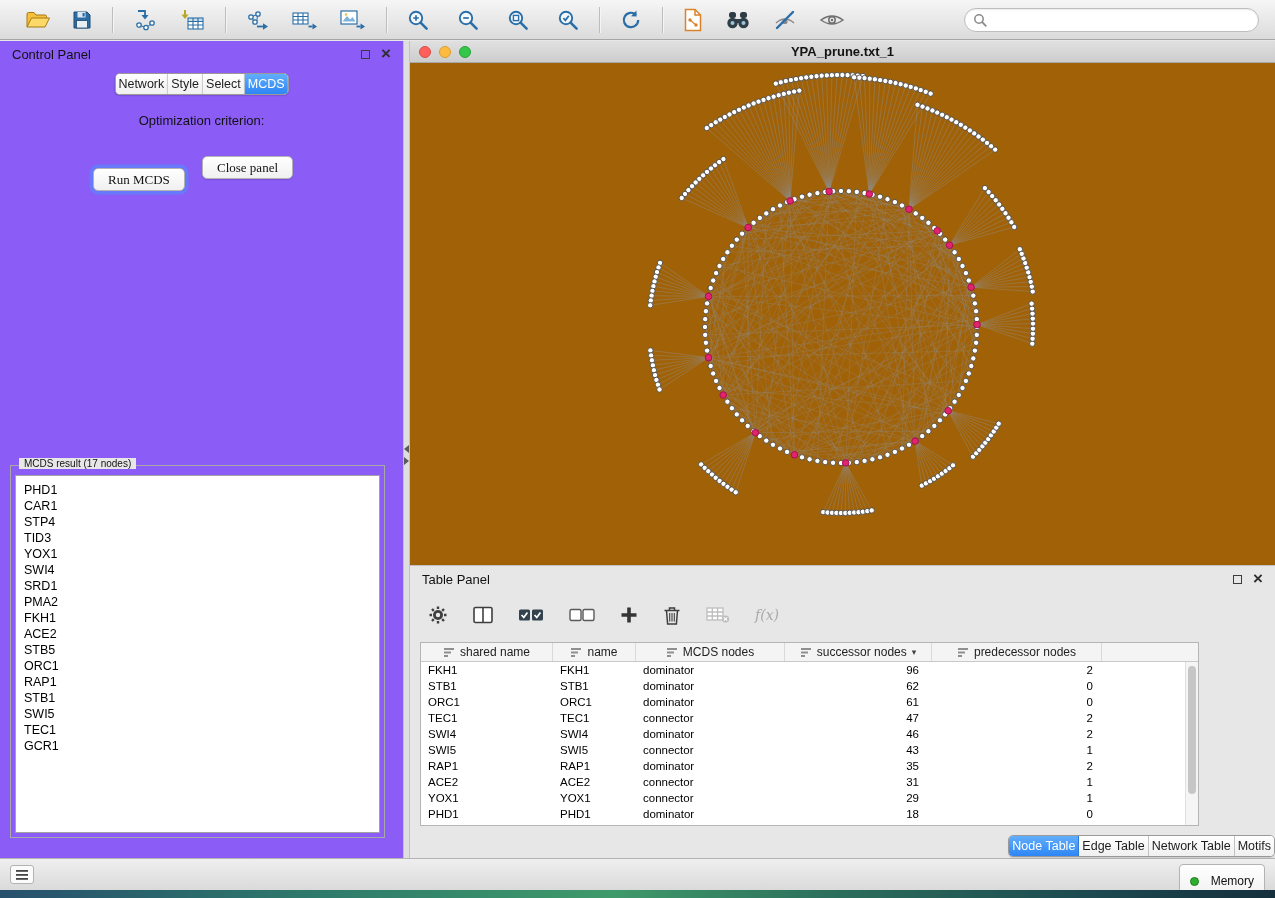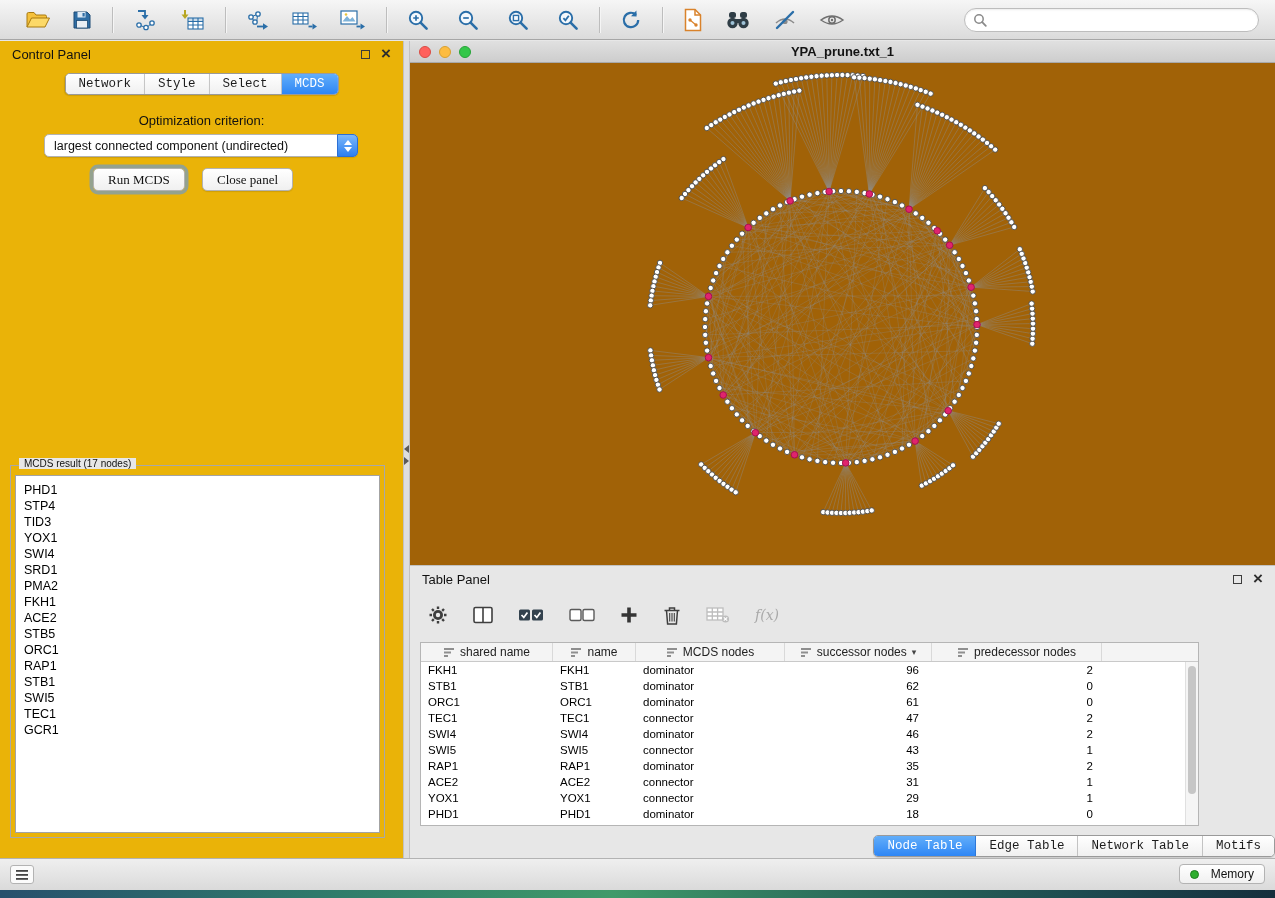--- a/index.html
+++ b/index.html
@@ -11,45 +11,45 @@
     background:linear-gradient(#f6f6f6,#dbdbdb);border-bottom:1px solid #a6a6a6;
     display:flex;align-items:center;padding:0 12px}
   .tb-group{display:flex;align-items:center;gap:14px;margin:0 10px}
   .tb-btn{background:transparent;border:none;padding:2px 4px;cursor:pointer;display:flex;align-items:center}
   .tb-sep{width:1px;height:26px;background:#bdbdbd;box-shadow:1px 0 0 #f5f5f5;margin:0 6px}
   .tb-search{margin-left:auto;margin-right:4px;width:295px;height:24px;border:1px solid #bdbdbd;border-radius:12px;
     background:#fff;display:flex;align-items:center;padding:0 8px;box-shadow:inset 0 1px 2px rgba(0,0,0,.08)}
   .tb-search input{border:none;outline:none;flex:1;font-size:13px;background:transparent;font-family:"Liberation Sans",sans-serif}
 
   
-  #control-panel{position:absolute;left:0;top:41px;width:403px;height:817px;background:#eab308}
+  #control-panel{position:absolute;left:0;top:41px;width:403px;height:817px;background:#8b5cf6}
   .panel-header{height:26px;display:flex;align-items:center;padding:0 12px;font-size:13px;color:#111}
   .panel-controls{margin-left:auto;display:flex;align-items:center;gap:11px}
   .float-ic{width:9px;height:9px;border:1.5px solid #3c3c3c;display:inline-block;cursor:pointer}
   .close-ic{font-size:17px;font-weight:bold;color:#2e2e2e;line-height:10px;cursor:pointer}
   .seg{display:inline-flex;border:1px solid #9a9a9a;border-radius:5px;overflow:hidden;background:#fdfdfd;
     box-shadow:0 1px 1px rgba(0,0,0,.12)}
-  .seg button{font-size:12.5px;padding:3px 13px;border:none;border-right:1px solid #c3c3c3;
-    background:linear-gradient(#ffffff,#f0f0f0);color:#1c1c1c;cursor:pointer;font-family:Liberation Mono, monospace}
+  .seg button{font-size:12.5px;padding:3px 3px;border:none;border-right:1px solid #c3c3c3;
+    background:linear-gradient(#ffffff,#f0f0f0);color:#1c1c1c;cursor:pointer;font-family:Liberation Sans, sans-serif}
   .seg button:last-child{border-right:none}
   .seg button.active{background:linear-gradient(#62aefa,#2e86f5);color:#fff;border-right-color:#2e78d8}
   .cp-tabs{position:absolute;top:32px;left:50%;transform:translateX(-50%)}
   .opt-label{position:absolute;top:72px;width:100%;text-align:center;font-size:13px;color:#111}
   .popup{position:absolute;left:44px;top:93px;width:314px;height:23px;background:#fff;border:1px solid #b3b3b3;
     border-radius:5px;font-size:12.5px;display:flex;align-items:center;padding-left:9px;color:#111;
     box-shadow:0 1px 1px rgba(0,0,0,.12);cursor:pointer}
   .popup-caps{position:absolute;right:-1px;top:-1px;width:21px;height:23px;border-radius:0 5px 5px 0;
     background:linear-gradient(#7cb8fa,#2d7ff0);display:flex;flex-direction:column;align-items:center;justify-content:center;gap:2px;
     border:1px solid #2b6fd4}
   .btn{height:23px;border:1px solid #b3b3b3;border-radius:5px;background:linear-gradient(#ffffff,#f0f0f0);
     font-size:13px;color:#111;padding:0 14px;box-shadow:0 1px 1px rgba(0,0,0,.12);cursor:pointer;position:absolute;
     font-family:Liberation Serif, serif}
   .btn.focus-ring{box-shadow:0 0 0 3.5px rgba(77,148,255,.55)}
   #run-btn{left:93px;top:127px}
-  #closepanel-btn{left:202px;top:127px}
+  #closepanel-btn{left:202px;top:115px}
   .groupbox{position:absolute;left:10px;top:424px;width:375px;height:373px;border:1px solid #a8a8a8}
   .gb-title{position:absolute;top:-8px;left:8px;background:#e7e7e7;padding:0 5px;font-size:10px;color:#111}
   .gb-list{position:absolute;left:4px;top:9px;right:4px;bottom:4px;background:#fff;border:1px solid #a3a3a3;
     overflow:hidden;padding:6px 0 0 8px;font-size:12.5px;line-height:16px;color:#000}
   .mcds-item{cursor:default}
 
   
   #v-splitter{position:absolute;left:403px;top:41px;width:7px;height:817px;background:#dedede;
     border-left:1px solid #c2c2c2;border-right:1px solid #c2c2c2;cursor:col-resize}
   .spl-arrow-l{position:absolute;left:0;top:404px;width:0;height:0;border-top:4px solid transparent;
@@ -88,21 +88,21 @@
   .col-pred.num{padding-right:9px}
   .vscroll{position:absolute;right:0;top:0;bottom:0;width:13px;background:#f5f5f5;border-left:1px solid #e0e0e0}
   .vthumb{position:absolute;left:2px;right:2px;top:4px;height:128px;background:#c6c6c6;border-radius:5px;cursor:pointer}
   .tp-tabs{position:absolute;top:269px;left:0;width:100%;display:flex;justify-content:flex-end}
 
   
   #status-bar{position:absolute;left:0;top:858px;width:1275px;height:32px;
     background:linear-gradient(#efefef,#dadada);border-top:1px solid #b3b3b3}
   #status-list-btn{position:absolute;left:10px;top:6px;width:24px;height:19px;background:#fbfbfb;
     border:1px solid #b3b3b3;border-radius:3px;display:flex;align-items:center;justify-content:center;cursor:pointer}
-  #memory-btn{position:absolute;right:10px;top:5px;height:20px;background:linear-gradient(#ffffff,#f0f0f0);
+  #memory-btn{position:absolute;right:10px;top:5px;height:34px;background:linear-gradient(#ffffff,#f0f0f0);
     border:1px solid #b3b3b3;border-radius:4px;display:flex;align-items:center;gap:12px;padding:0 10px;
     font-size:12px;color:#111;cursor:pointer}
   .mem-dot{width:9px;height:9px;border-radius:50%;background:#2eae2e;border:1px solid #1d7d1d}
 
   #wallpaper{position:absolute;left:0;top:890px;width:1275px;height:8px;
     background:linear-gradient(90deg,#27506d,#2e7a6b 25%,#3f9a6a 48%,#2c6f5c 65%,#1d4a50 85%,#152f3d)}
 </style>
 </head>
 <body>
 
@@ -269,38 +269,28 @@
       <span class="close-ic">×</span>
     </span>
   </div>
   <div class="seg cp-tabs">
     <button>Network</button>
     <button>Style</button>
     <button>Select</button>
     <button class="active">MCDS</button>
   </div>
   <div class="opt-label">Optimization criterion:</div>
-  <div class="popup">
-    <span>largest connected component (undirected)</span>
-    <span class="popup-caps">
-      <svg width="8" height="5" viewBox="0 0 8 5">
-          <path d="M0 5 L4 0 L8 5 Z" fill="#fff"></path>
-        </svg>
-      <svg width="8" height="5" viewBox="0 0 8 5">
-          <path d="M0 0 L4 5 L8 0 Z" fill="#fff"></path>
-        </svg>
-    </span>
-  </div>
   <button class="btn focus-ring" id="run-btn">Run MCDS</button>
   <button class="btn" id="closepanel-btn">Close panel</button>
 
   <div class="groupbox">
     <span class="gb-title">MCDS result (17 nodes)</span>
     <div class="gb-list">
       <div class="mcds-item">PHD1</div>
+      <div class="mcds-item">CAR1</div>
       <div class="mcds-item">STP4</div>
       <div class="mcds-item">TID3</div>
       <div class="mcds-item">YOX1</div>
       <div class="mcds-item">SWI4</div>
       <div class="mcds-item">SRD1</div>
       <div class="mcds-item">PMA2</div>
       <div class="mcds-item">FKH1</div>
       <div class="mcds-item">ACE2</div>
       <div class="mcds-item">STB5</div>
       <div class="mcds-item">ORC1</div>

